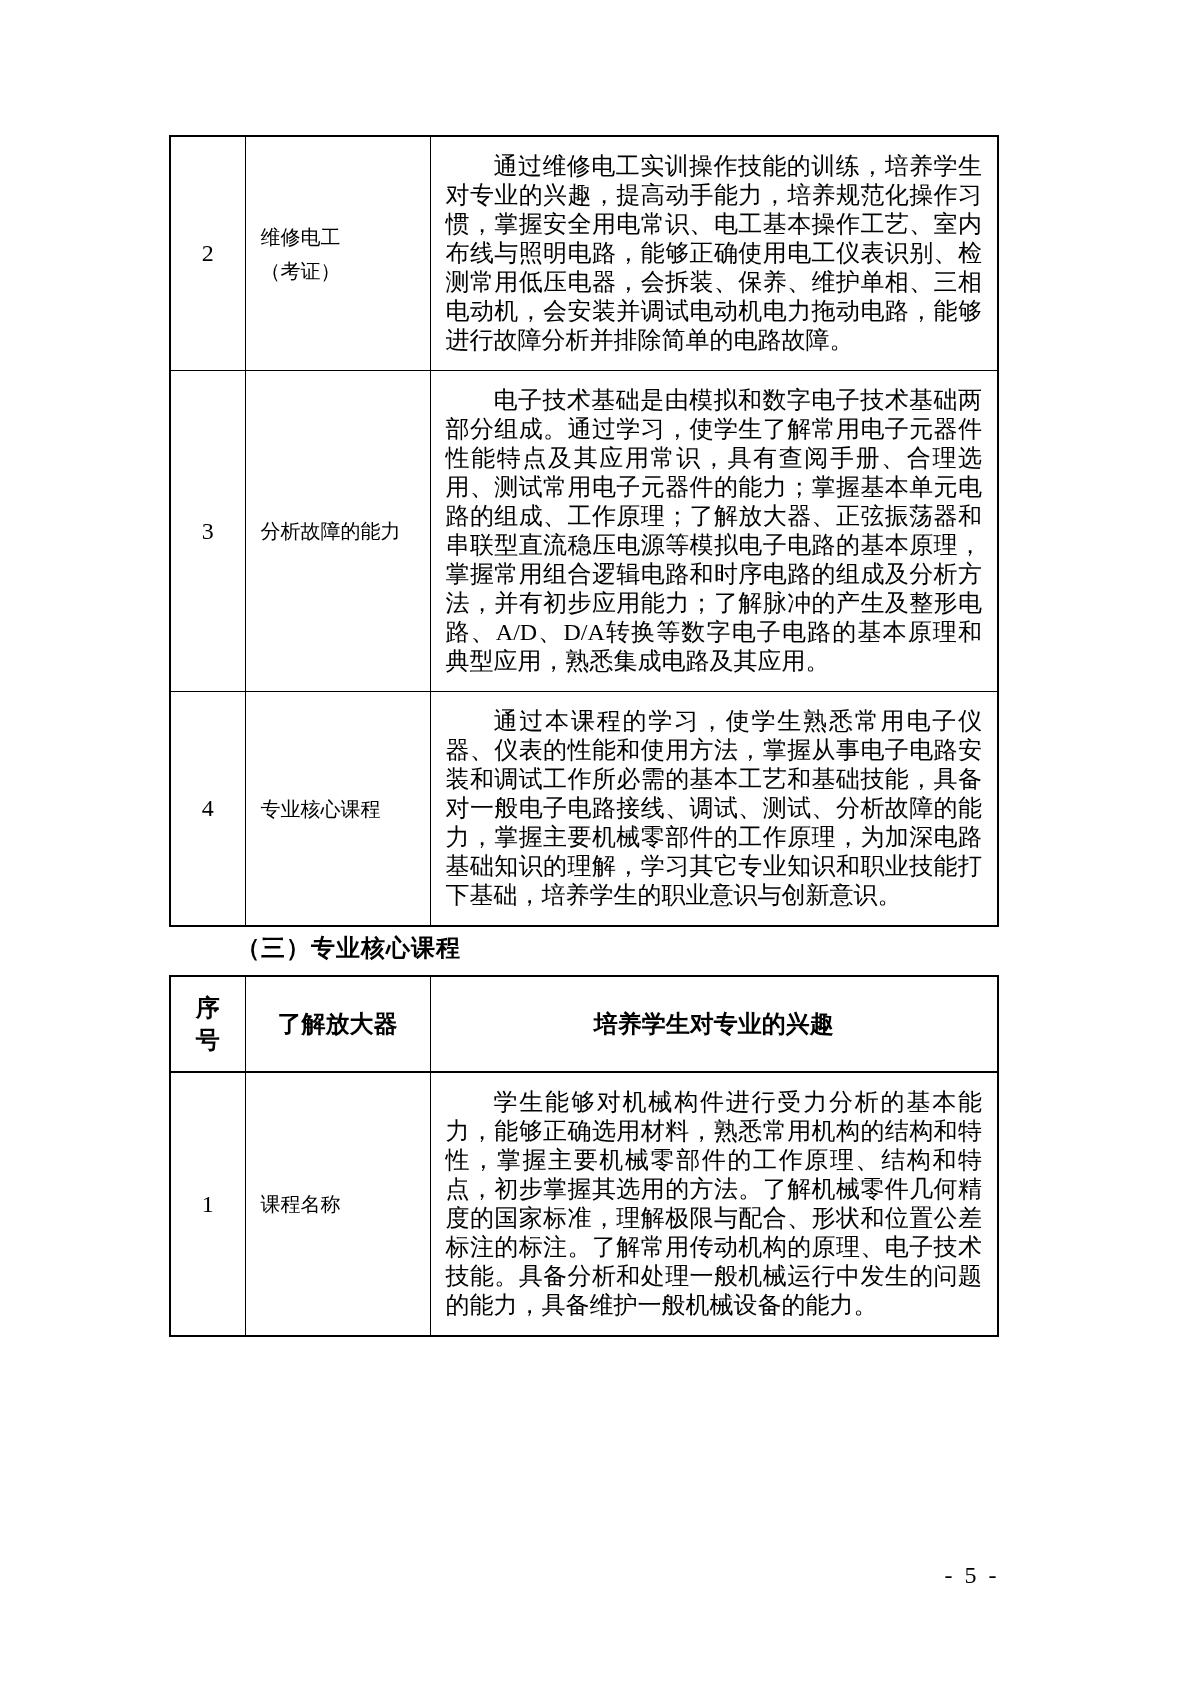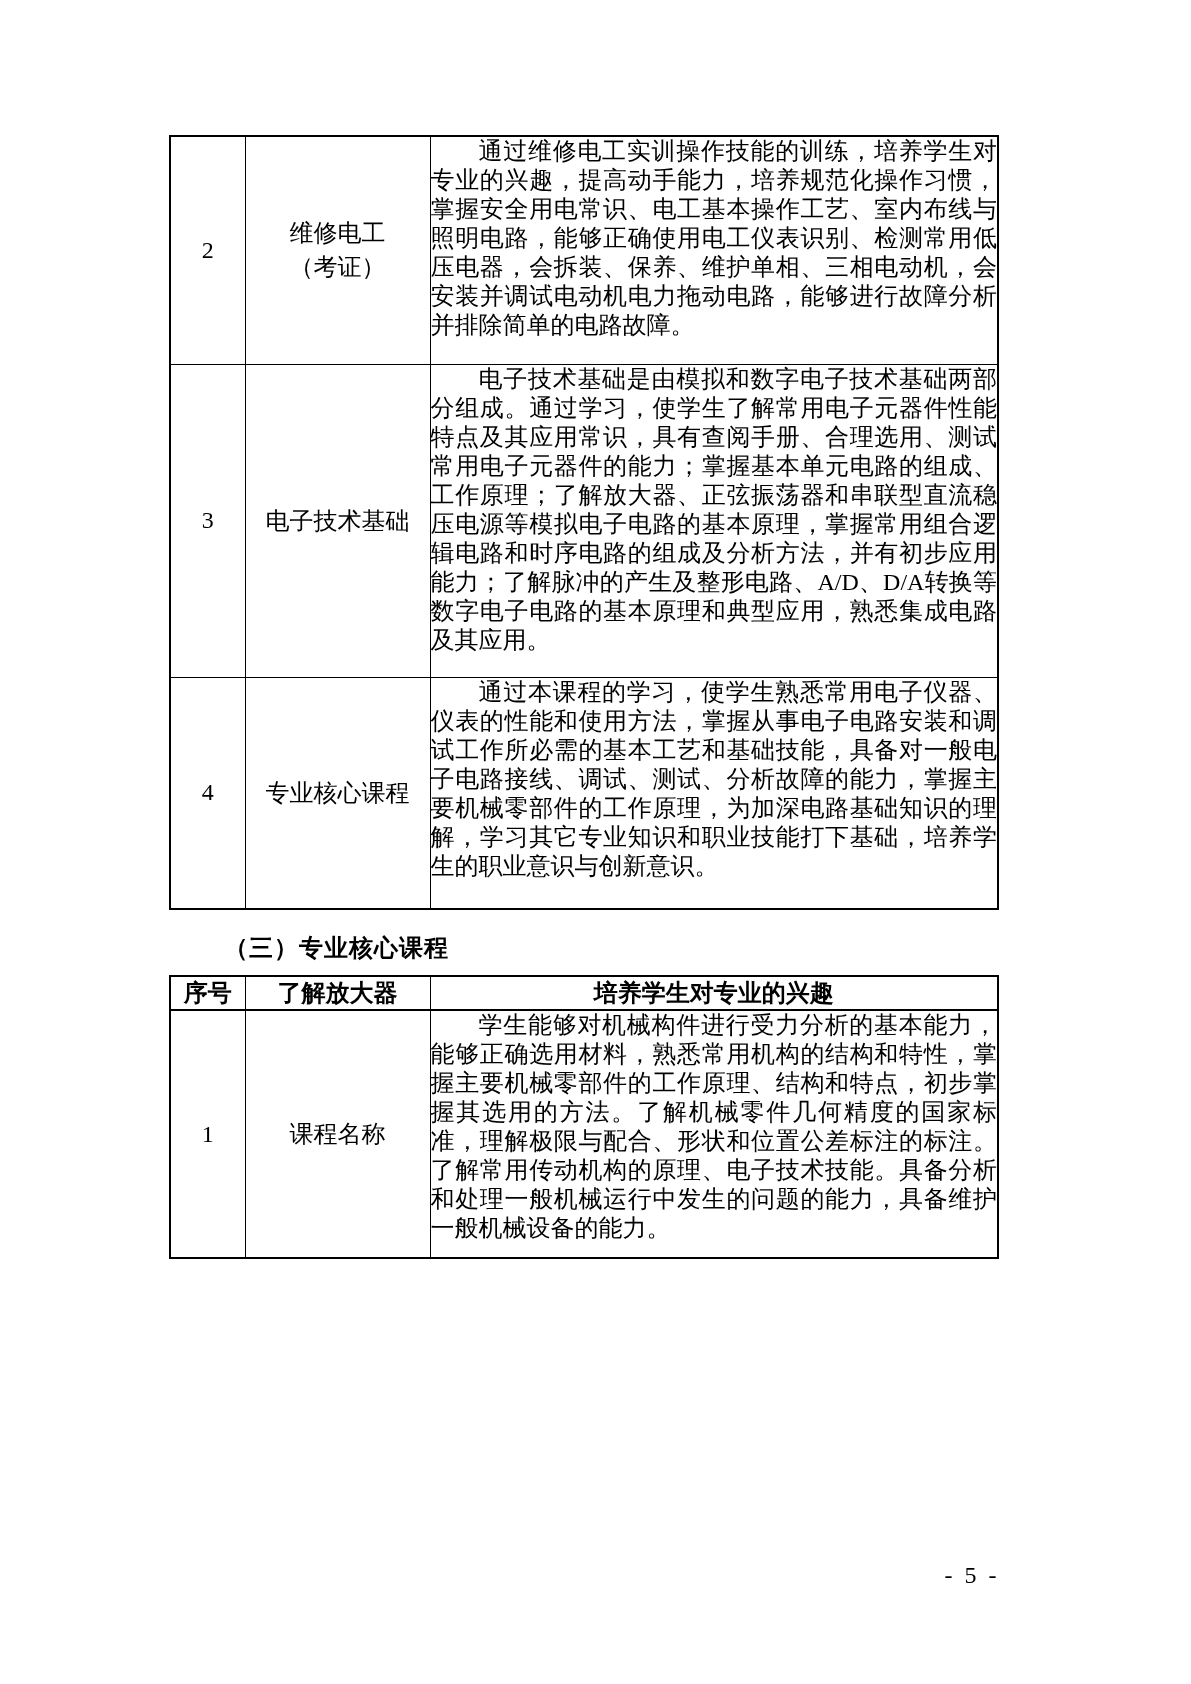--- a/index.html
+++ b/index.html
@@ -17,40 +17,40 @@
     position: absolute;
     left: 169px;
     border-collapse: collapse;
     table-layout: fixed;
     width: 828px;
     background: #ffffff;
     border: 2px solid #000000;
   }
   table.doc-table td, table.doc-table th {
     border: 1px solid #000000;
-    padding: 0;
+    padding: 15px;
     overflow: hidden;
   }
 
   #table-continued { top: 135px; }
   #table-core { top: 975px; border-radius: 6px; }
 
   col.col-no   { width: 75px; }
   col.col-name { width: 185px; }
   col.col-desc { width: 568px; }
 
   td.cell-no {
     text-align: center;
     vertical-align: middle;
     font-size: 24px;
   }
   td.cell-name {
-    text-align: center;
+    text-align: left;
     vertical-align: middle;
-    font-size: 24px;
+    font-size: 20px;
     line-height: 34px;
   }
   td.cell-desc {
     vertical-align: top;
     padding: 4px 6px 0 6px;
   }
   p.para {
     margin: 0;
     font-size: 24px;
     line-height: 29px;
@@ -64,21 +64,21 @@
     font-size: 24px;
     font-weight: bold;
     text-align: center;
     vertical-align: middle;
     height: 30px;
     border-bottom: 2px solid #000000;
   }
 
   .section-heading {
     position: absolute;
-    left: 224px;
+    left: 236px;
     top: 932px;
     font-size: 24px;
     font-weight: bold;
     letter-spacing: 1px;
     white-space: nowrap;
   }
 
   .page-number {
     position: absolute;
     left: 922px;
@@ -106,21 +106,21 @@
         <div>维修电工</div>
         <div>（考证）</div>
       </td>
       <td class="cell-desc">
         <p class="para">通过维修电工实训操作技能的训练，培养学生对专业的兴趣，提高动手能力，培养规范化操作习惯，掌握安全用电常识、电工基本操作工艺、室内布线与照明电路，能够正确使用电工仪表识别、检测常用低压电器，会拆装、保养、维护单相、三相电动机，会安装并调试电动机电力拖动电路，能够进行故障分析并排除简单的电路故障。</p>
       </td>
     </tr>
     <tr style="height:313px;">
       <td class="cell-no">3</td>
       <td class="cell-name">
-        <div>电子技术基础</div>
+        <div>分析故障的能力</div>
       </td>
       <td class="cell-desc">
         <p class="para">电子技术基础是由模拟和数字电子技术基础两部分组成。通过学习，使学生了解常用电子元器件性能特点及其应用常识，具有查阅手册、合理选用、测试常用电子元器件的能力；掌握基本单元电路的组成、工作原理；了解放大器、正弦振荡器和串联型直流稳压电源等模拟电子电路的基本原理，掌握常用组合逻辑电路和时序电路的组成及分析方法，并有初步应用能力；了解脉冲的产生及整形电路、A/D、D/A转换等数字电子电路的基本原理和典型应用，熟悉集成电路及其应用。</p>
       </td>
     </tr>
     <tr style="height:232px;">
       <td class="cell-no">4</td>
       <td class="cell-name">
         <div>专业核心课程</div>
       </td>

